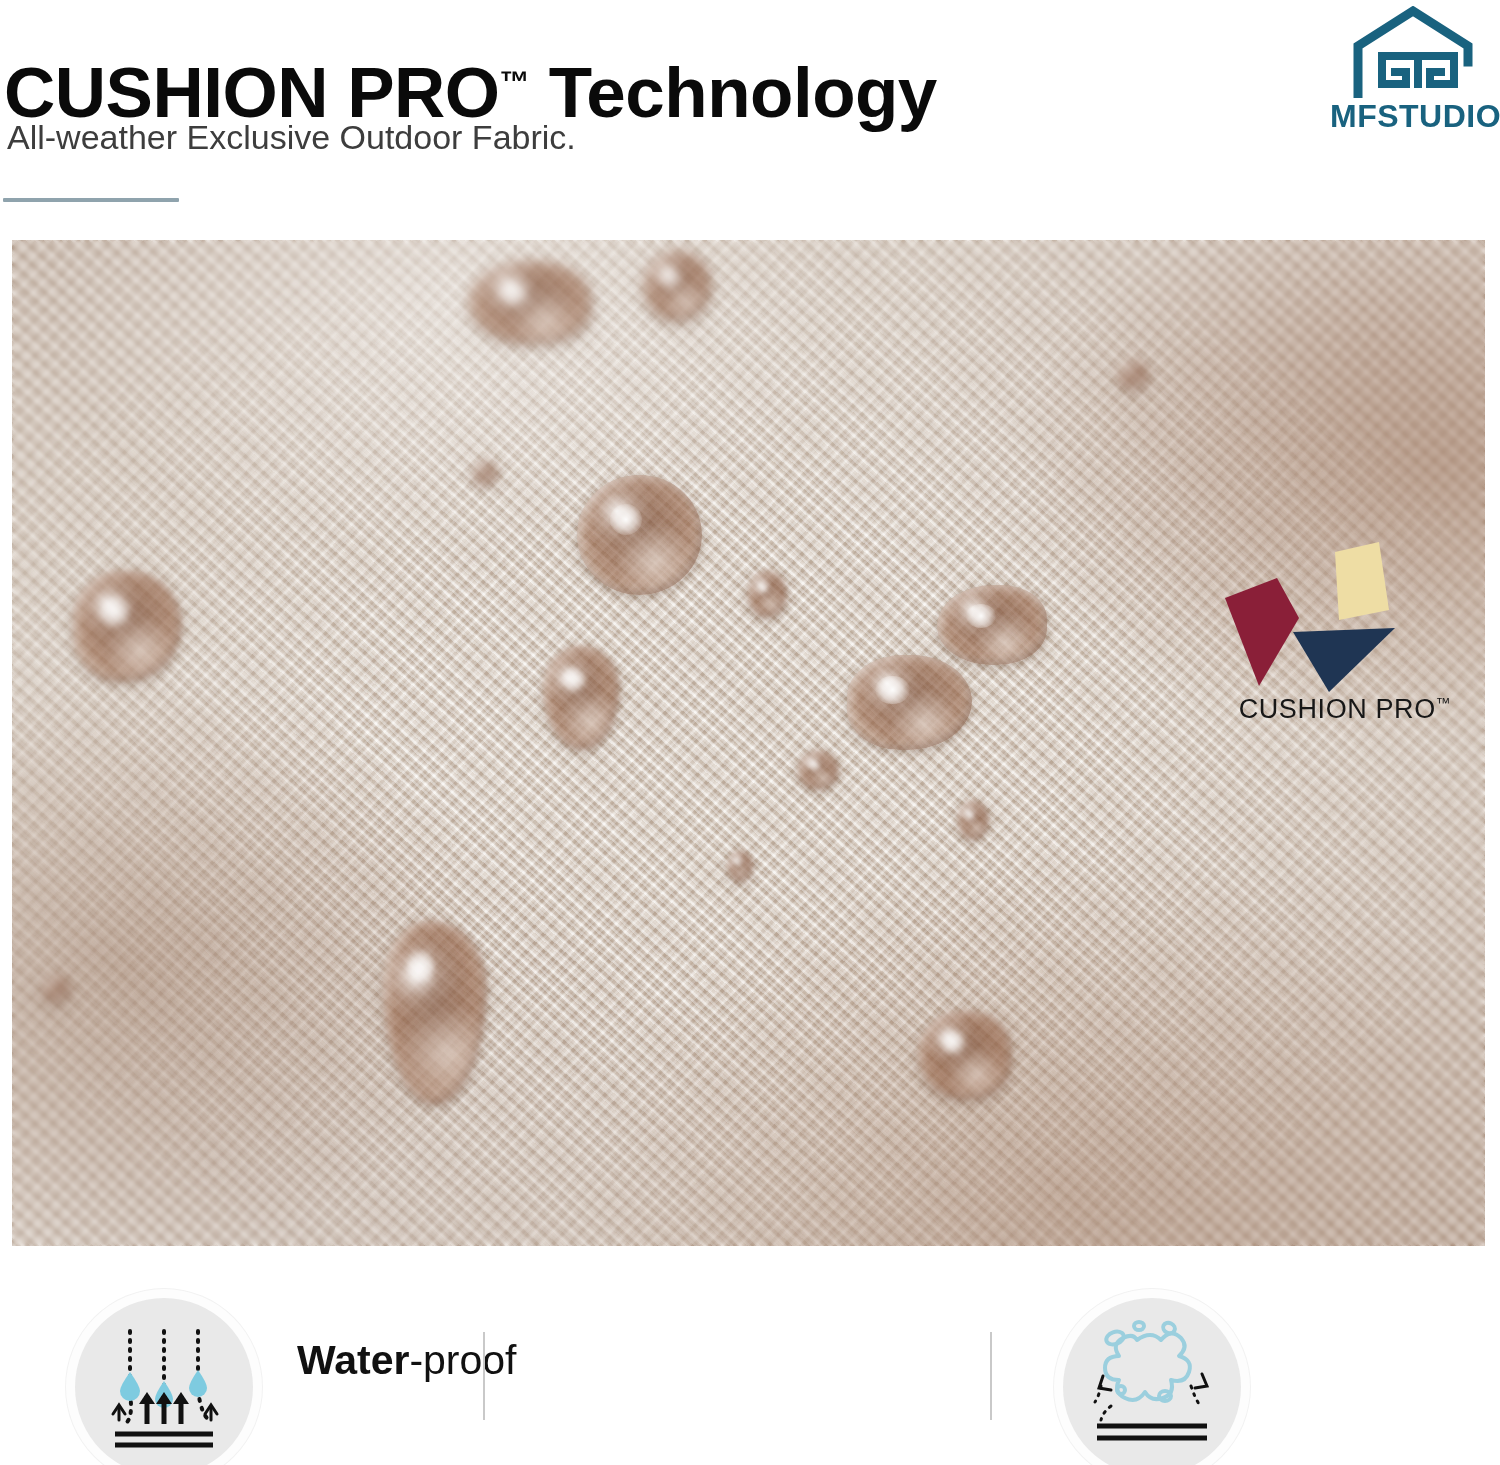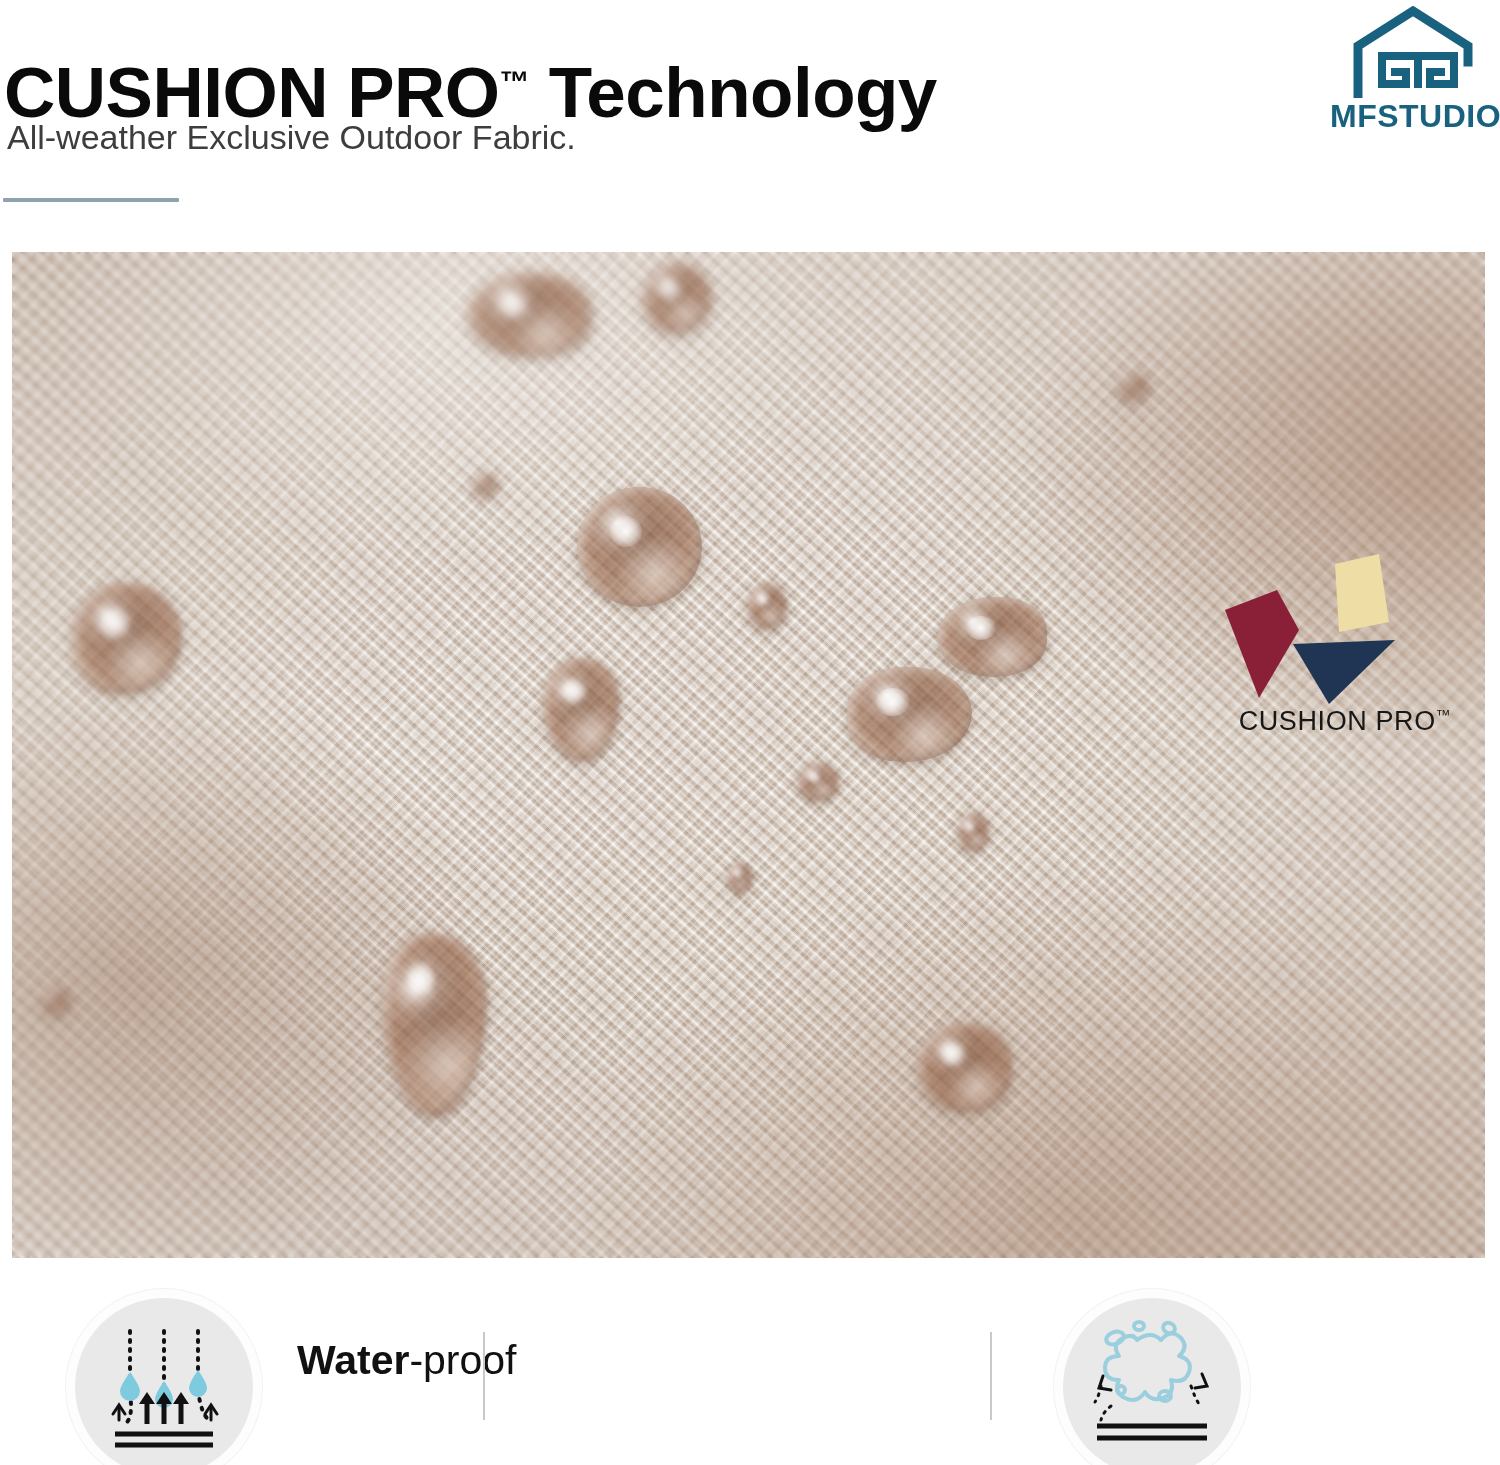--- a/index.html
+++ b/index.html
@@ -31,21 +31,21 @@
   
   #brand{position:absolute;left:1330px;top:6px;width:166px;height:128px;}
   #brand-mark{position:absolute;left:18px;top:0px;width:130px;height:92px;}
   #brand-name{
     position:absolute;left:0;top:92px;width:166px;text-align:center;
     font-size:32px;font-weight:bold;color:#19627f;letter-spacing:0.5px;
   }
 
   
   #hero{
-    position:absolute;left:12px;top:252px;width:1473px;height:1006px;
+    position:absolute;left:12px;top:240px;width:1473px;height:1006px;
     overflow:hidden;
     background:
       radial-gradient(ellipse 900px 700px at 18% 95%, #cdbcb0 0%, rgba(205,188,176,0) 62%),
       radial-gradient(ellipse 800px 600px at 92% 12%, #c8b2a3 0%, rgba(200,178,163,0) 60%),
       radial-gradient(ellipse 1100px 800px at 55% 45%, #e6ddd2 0%, rgba(230,221,210,0) 70%),
       linear-gradient(152deg,#c9b6a7 0%,#ded2c5 16%,#efe9e0 40%,#e3d8cb 62%,#c9b4a4 84%,#b79c89 100%);
   }
   
   #weave{
     position:absolute;left:-40px;top:-40px;width:1560px;height:1090px;

